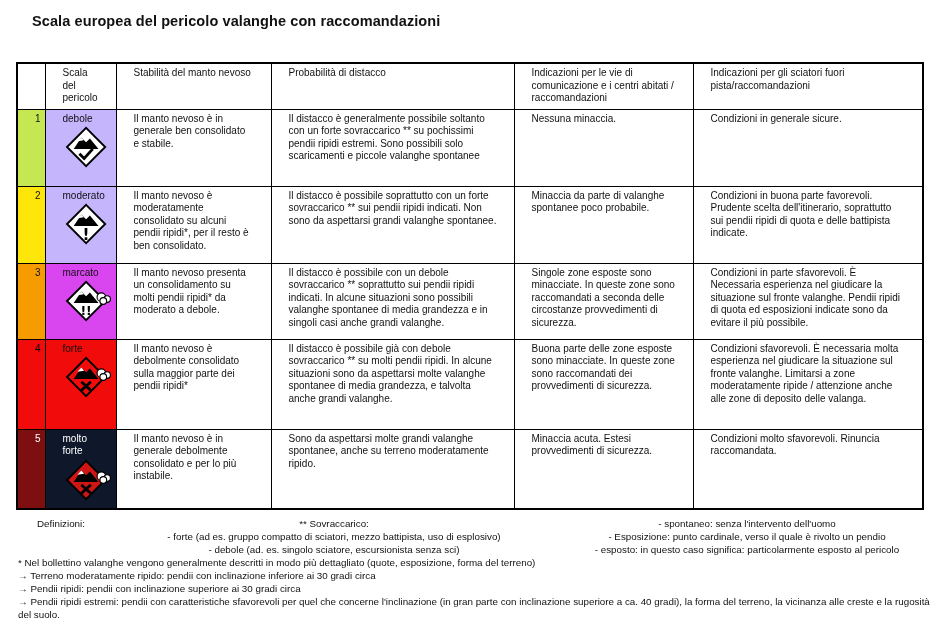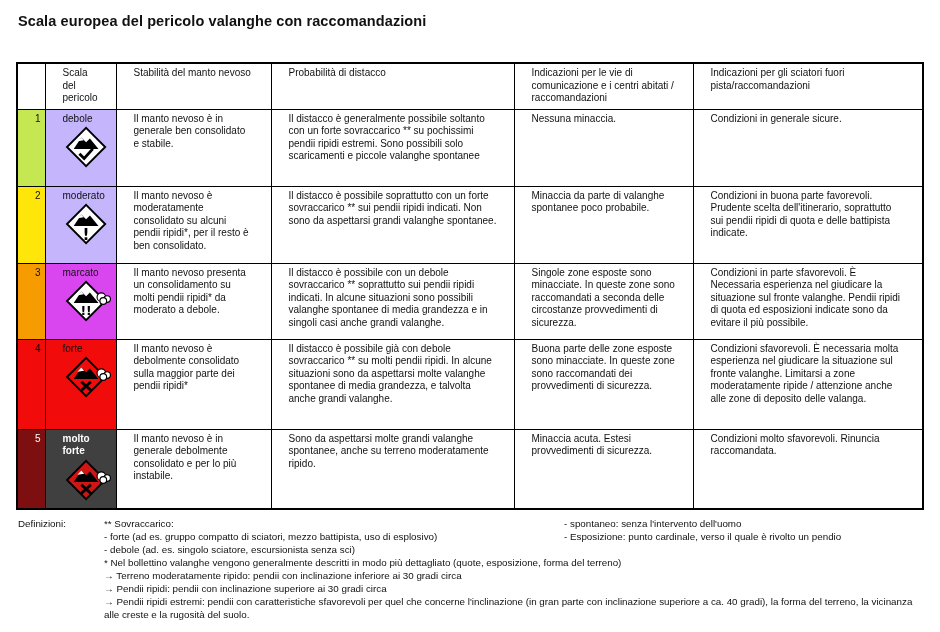--- a/index.html
+++ b/index.html
@@ -1,34 +1,34 @@
 <!DOCTYPE html>
 <html><head>
 <meta charset="utf-8">
 <style>
   html,body {margin:0; padding:0; background:#ffffff;}
   body {width:940px; height:632px; font-family:"Liberation Sans", sans-serif; color:#111;}
   .page {position:relative; width:940px; height:632px; overflow:hidden; background:#fff;}
-  .title {position:absolute; left:18px; top:13px; font-size:14.5px; font-weight:bold; letter-spacing:0.1px;text-align:center;}
+  .title {position:absolute; left:32px; top:13px; font-size:14.5px; font-weight:bold; letter-spacing:0.1px;text-align:center;}
 
   table.danger {position:absolute; left:16px; top:62px; width:906px; border-collapse:collapse; table-layout:fixed; border:2px solid #000;}
   table.danger th, table.danger td {border:1px solid #000; vertical-align:top; text-align:left; padding:3px 17px; font-size:10px; line-height:1.25; font-weight:normal; overflow:hidden;}
   tr.hdr {height:46px;}
   tr.r1 {height:77px;} tr.r2 {height:77px;} tr.r3 {height:76px;} tr.r4 {height:90px;} tr.r5 {height:80px;}
   td.num {text-align:center; font-size:11px; padding:3px 1px;}
   td.label-cell {text-align:center; padding:3px 1px;}
   .lvl-label {font-size:10px; margin-bottom:1px;}
   .dicon {display:block; margin:1px auto 0 auto;}
 
   .defs {position:absolute; left:18px; top:517px; width:912px; font-size:9.8px; line-height:13px;}
-  .defs-top {display:flex;}
+  .defs-top {display:flex;text-align:center;}
   .defs-label {width:86px; flex:none;}
   .defs-left {width:460px; flex:none;}
   .defs-right {flex:1;}
-  .defs-notes {margin-left:86px;}
+  .defs-notes {}
   .defs div {white-space:normal;}
 </style>
 </head>
 <body>
 
 <div class="page">
 
   <div class="title">Scala europea del pericolo valanghe con raccomandazioni</div>
 
   <table class="danger">
@@ -124,21 +124,21 @@
         </svg>
       </td>
       <td>Il manto nevoso è debolmente consolidato sulla maggior parte dei pendii ripidi*</td>
       <td>Il distacco è possibile già con debole sovraccarico ** su molti pendii ripidi. In alcune situazioni sono da aspettarsi molte valanghe spontanee di media grandezza, e talvolta anche grandi valanghe.</td>
       <td>Buona parte delle zone esposte sono minacciate. In queste zone sono raccomandati dei provvedimenti di sicurezza.</td>
       <td>Condizioni sfavorevoli. È necessaria molta esperienza nel giudicare la situazione sul fronte valanghe. Limitarsi a zone moderatamente ripide / attenzione anche alle zone di deposito delle valanga.</td>
     </tr>
 
     <tr class="r5">
       <td class="num" style="color: rgb(255, 255, 255); background-color: rgb(125, 15, 16);">5</td>
-      <td class="label-cell" style="color: rgb(255, 255, 255); background-color: #404040; font-weight: bold;">
+      <td class="label-cell" style="color: rgb(255, 255, 255); background-color: #0f172a;">
         <div class="lvl-label">molto forte</div>
         <svg class="dicon" viewBox="0 0 52 44" width="50" height="42">
           <polygon points="24,2 44,22 24,42 4,22" fill="#d01515" stroke="#000" stroke-width="2"></polygon>
           <g fill="#fff" stroke="#000" stroke-width="1.2">
             <circle cx="40" cy="18" r="4.5"></circle>
                 <circle cx="46" cy="20" r="3.5"></circle>
                 <circle cx="42" cy="22" r="3.5"></circle>
           </g>
           <polygon points="11,24 19,12 24,17 28,13 37,24" fill="#000"></polygon>
           <polygon points="19,12 22,15.5 15,16.5" fill="#fff"></polygon>
@@ -157,20 +157,21 @@
     <div class="defs-top">
       <div class="defs-label">Definizioni:</div>
       <div class="defs-left">
         <div>** Sovraccarico:</div>
         <div>- forte (ad es. gruppo compatto di sciatori, mezzo battipista, uso di esplosivo)</div>
         <div>- debole (ad. es. singolo sciatore, escursionista senza sci)</div>
       </div>
       <div class="defs-right">
         <div>- spontaneo: senza l'intervento dell'uomo</div>
         <div>- Esposizione: punto cardinale, verso il quale è rivolto un pendio</div>
+        <div>- esposto: in questo caso significa: particolarmente esposto al pericolo</div>
       </div>
     </div>
     <div class="defs-notes">
       <div>* Nel bollettino valanghe vengono generalmente descritti in modo più dettagliato (quote, esposizione, forma del terreno)</div>
       <div>→ Terreno moderatamente ripido: pendii con inclinazione inferiore ai 30 gradi circa</div>
       <div>→ Pendii ripidi: pendii con inclinazione superiore ai 30 gradi circa</div>
       <div>→ Pendii ripidi estremi: pendii con caratteristiche sfavorevoli per quel che concerne l'inclinazione (in gran parte con inclinazione superiore a ca. 40 gradi), la forma del terreno, la vicinanza alle creste e la rugosità del suolo.</div>
     </div>
   </div>
 

